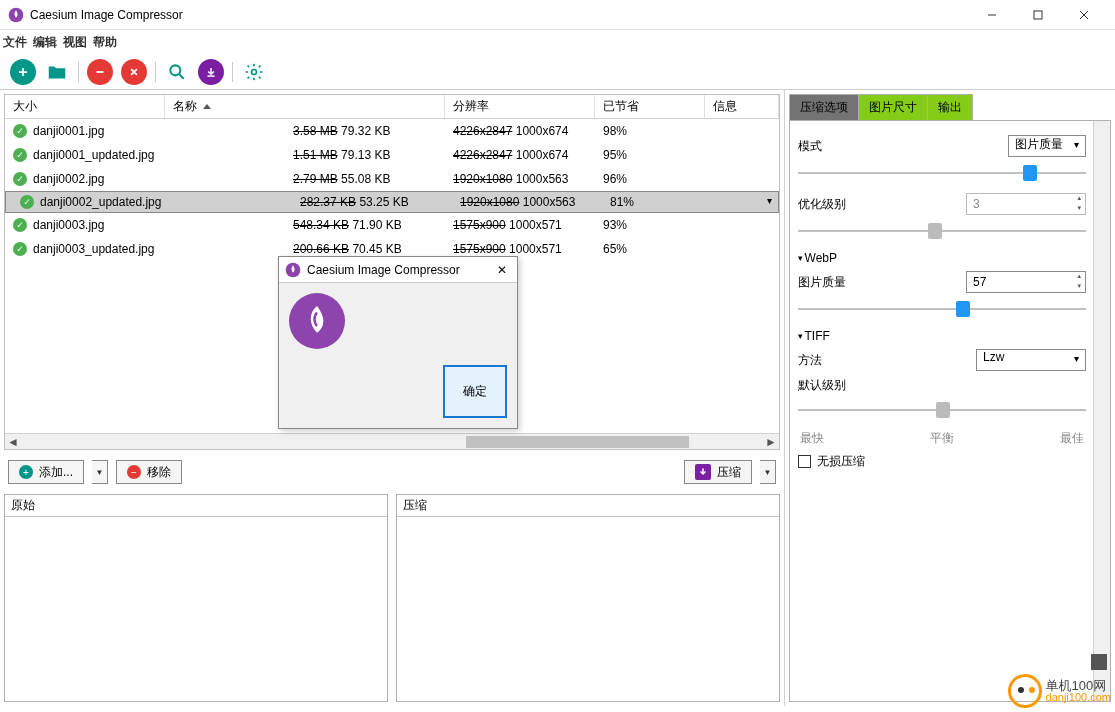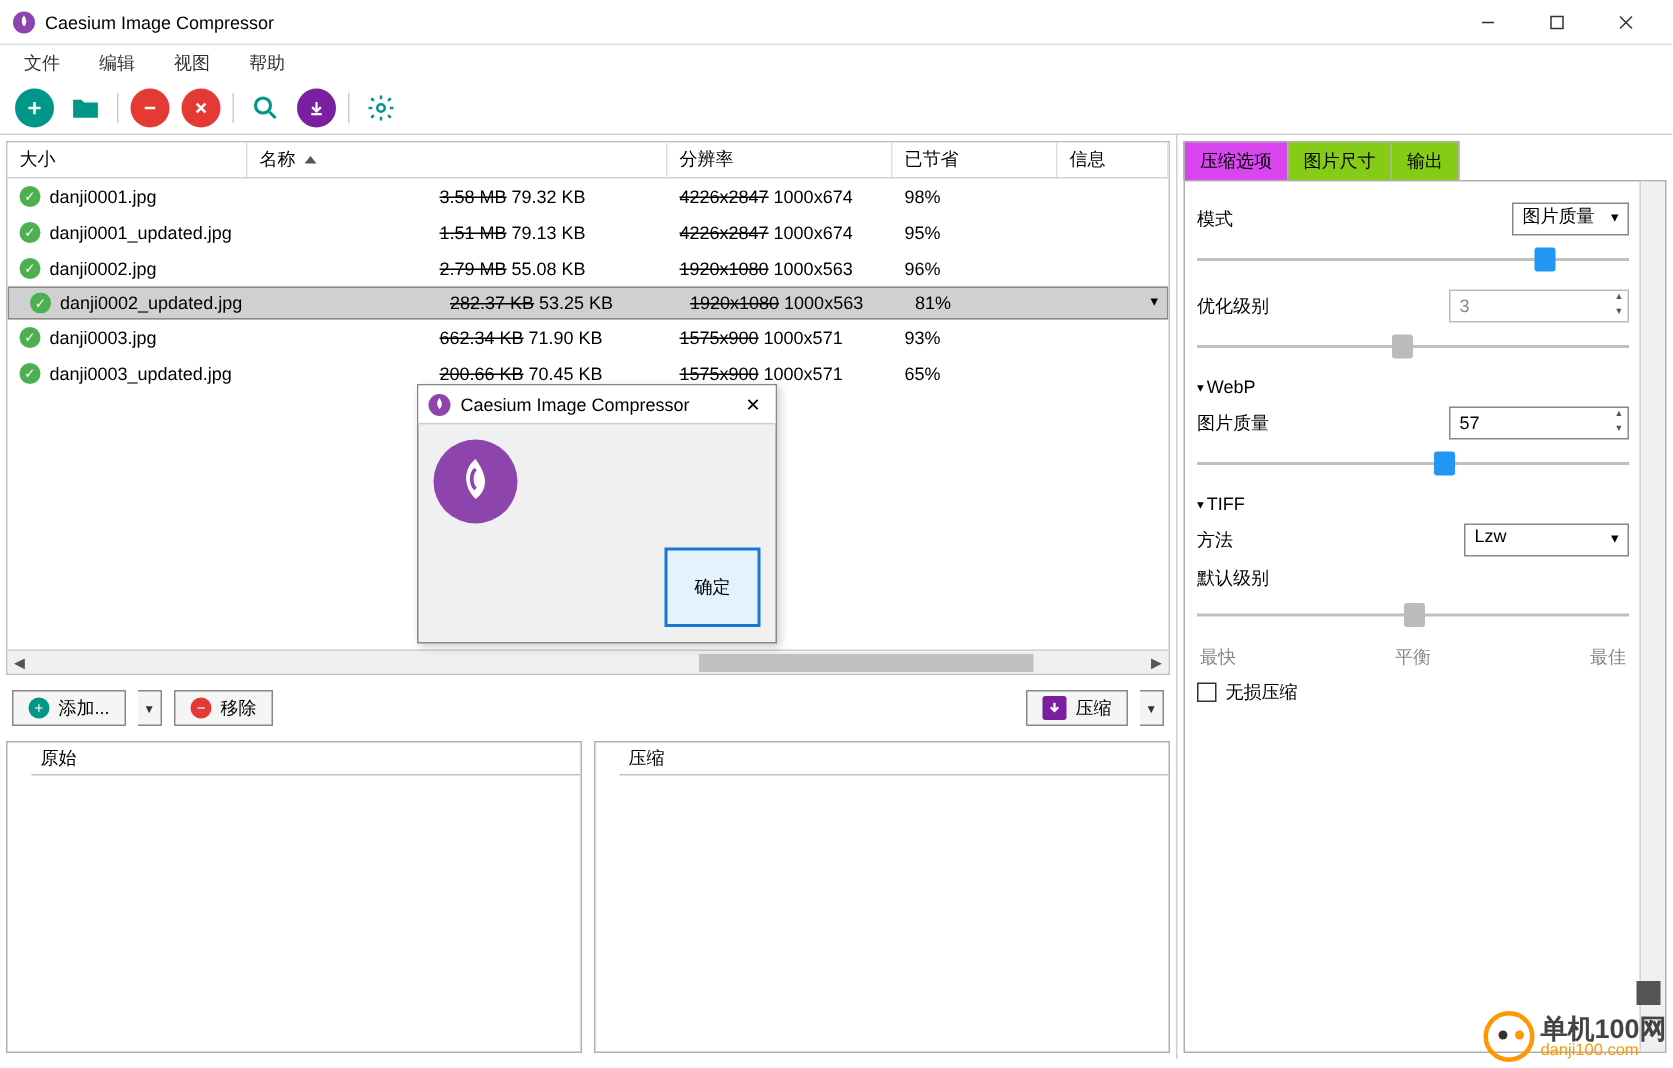--- a/index.html
+++ b/index.html
@@ -6,21 +6,21 @@
 body { width: 1115px; height: 712px; background: #fff; overflow: hidden; position: relative; }
 
 
 .titlebar { height: 30px; display: flex; align-items: center; padding: 0 8px; border-bottom: 1px solid #e0e0e0; background: #fff; }
 .titlebar-icon { width: 16px; height: 16px; margin-right: 6px; }
 .titlebar-title { flex: 1; color: #000; font-size: 12px; }
 .win-btns { display: flex; }
 .win-btn { width: 46px; height: 30px; display: flex; align-items: center; justify-content: center; color: #555; }
 
 
-.menubar { height: 24px; display: flex; align-items: center; padding: 0 16px; gap: 26px; color: #333; }
+.menubar { height: 24px; display: flex; align-items: center; padding: 0 3px; gap: 6px; color: #333; font-weight: bold; }
 .menu-item { cursor: default; }
 
 
 .toolbar { height: 36px; display: flex; align-items: center; padding: 0 10px; gap: 8px; border-bottom: 1px solid #d0d0d0; }
 .tbtn { width: 26px; height: 26px; border-radius: 13px; display: flex; align-items: center; justify-content: center; }
 .tbtn svg { width: 14px; height: 14px; }
 .circ { color: #fff; }
 .teal { background: #009688; }
 .red { background: #e53935; }
 .purple { background: #7b1fa2; }
@@ -52,32 +52,32 @@
 
 
 .lbot { height:36px; display:flex; align-items:center; padding:0 8px; gap:8px; }
 .btn { height:24px; padding:0 10px; border:1px solid #888; background:#f5f5f5; display:flex; align-items:center; gap:6px;}
 .btn .dot { width:14px;height:14px;border-radius:7px;display:flex;align-items:center;justify-content:center;color:#fff;font-size:10px;}
 .lbot .spacer{flex:1}
 .after-btn{width:16px;height:24px;border:1px solid #888;border-left:none;background:#f5f5f5;display:flex;align-items:center;justify-content:center;font-size:8px;color:#333;}
 
 
 .previews { display:flex; height: auto; }
-.pv { flex:1; border:1px solid #b0b0b0; margin:4px; display:flex; flex-direction:column;padding-left:16px;}
+.pv { flex:1; border:1px solid #b0b0b0; margin:4px; display:flex; flex-direction:column;}
 .pv-title{ padding:2px 6px; color:#000;}
 .pv-body{ flex:1; border-top:1px solid #c0c0c0;}
 
 .leftcol { display:flex; flex-direction:column; height:100%;}
 .table-and-bot{flex:0 0 400px; display:flex; flex-direction:column;}
 .previews{flex:1;}
 
 
 .rtabs { display:flex; height:26px; margin:4px 4px 0 4px;}
 .rtab{ padding:4px 10px; border:1px solid #b0b0b0; border-bottom:none; background:#84cc16;}
-.rtab.active{ background:#d946ef;text-align:center; }
+.rtab.active{ background:#737373;text-align:center; }
 .rtab + .rtab { margin-left:-1px;}
 .rpanel{ border:1px solid #b0b0b0; margin:0 4px 4px 4px; padding:8px; flex:1; overflow:hidden; position:relative;}
 .rpanel::after{content:"";position:absolute;right:0;top:0;bottom:0;width:16px;background:#f0f0f0;border-left:1px solid #d0d0d0;}
 .rpanel-inner{margin-right:16px;}
 .field-row{display:flex;align-items:center;justify-content:space-between;margin:6px 0;}
 .sel{border:1px solid #888;height:22px;padding:0 22px 0 6px;background:#fff;position:relative;min-width:70px;}
 .sel::after{content:"▾";position:absolute;right:6px;top:3px;font-size:10px;}
 .spin{border:1px solid #888;height:22px;width:120px;padding:0 18px 0 6px;background:#fff;position:relative;display:flex;align-items:center;}
 .spin::after{content:"▴\A▾";white-space:pre;position:absolute;right:4px;top:-1px;font-size:7px;line-height:10px;color:#555;}
 .spin.dis{color:#888;border-color:#bbb;}
@@ -103,21 +103,21 @@
 .dlg-text b{font-weight:bold;}
 .dlg-foot{padding:6px 10px 10px;display:flex;justify-content:flex-end;}
 .dlg-ok{border:2px solid #1976d2;background:#e3f2fd;padding:16px 18px;}
 
 
 .watermark{position:absolute;right:4px;bottom:4px;display:flex;align-items:center;gap:4px;}
 .wm-logo{width:34px;height:34px;border:3px solid #ff9800;border-radius:17px;position:relative;}
 .wm-logo::before{content:"";position:absolute;left:7px;top:10px;width:6px;height:6px;border-radius:3px;background:#333;}
 .wm-logo::after{content:"";position:absolute;right:4px;top:10px;width:6px;height:6px;border-radius:3px;background:#ff9800;}
 .wm-text{display:flex;flex-direction:column;line-height:1;}
-.wm-text .l1{color:#444;font-size:18px;font-weight:bold;}
+.wm-text .l1{color:#444;font-size:13px;}
 .wm-text .l2{color:#ff9800;font-size:11px;}
 .sb-square{position:absolute;right:8px;bottom:42px;width:16px;height:16px;background:#555;}
 
 </style>
 </head>
 <body>
 
 <div class="titlebar">
   <svg class="titlebar-icon" viewBox="0 0 24 24">
       <circle cx="12" cy="12" r="11" fill="#8e44ad"></circle>
@@ -245,21 +245,21 @@
               <div class="td c-size"><span class="strike">282.37 KB</span> 53.25 KB</div>
               <div class="td c-res"><span class="strike">1920x1080</span> 1000x563</div>
               <div class="td c-sav">81%</div>
               <div class="td c-info"></div>
             </div>
             <div class="tr">
               <div class="td c-name name">
                 <span class="check">✓</span>
                 <span>danji0003.jpg</span>
               </div>
-              <div class="td c-size"><span class="strike">662.34 KB</span> 71.90 KB</div>
+              <div class="td c-size"><span class="strike">548.34 KB</span> 71.90 KB</div>
               <div class="td c-res"><span class="strike">1575x900</span> 1000x571</div>
               <div class="td c-sav">93%</div>
               <div class="td c-info"></div>
             </div>
             <div class="tr">
               <div class="td c-name name">
                 <span class="check">✓</span>
                 <span>danji0003_updated.jpg</span>
               </div>
               <div class="td c-size"><span class="strike">200.66 KB</span> 70.45 KB</div>

